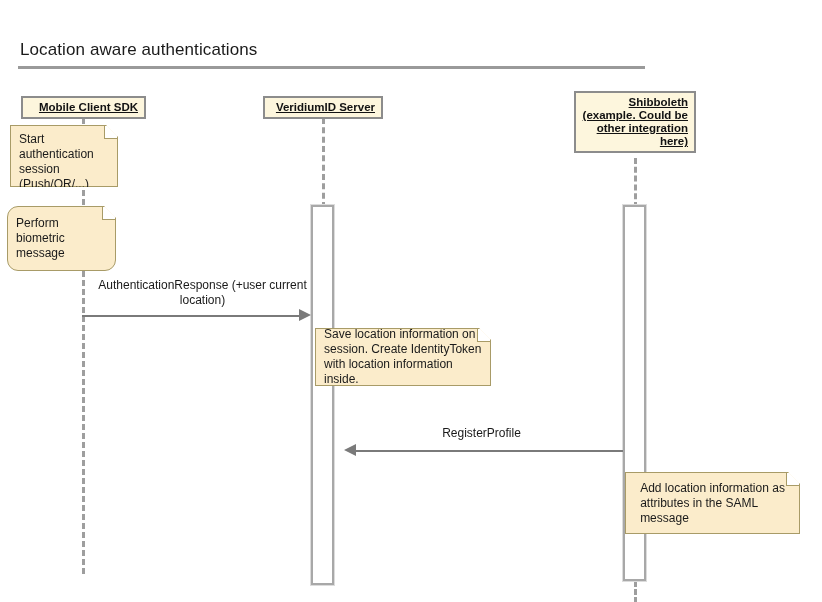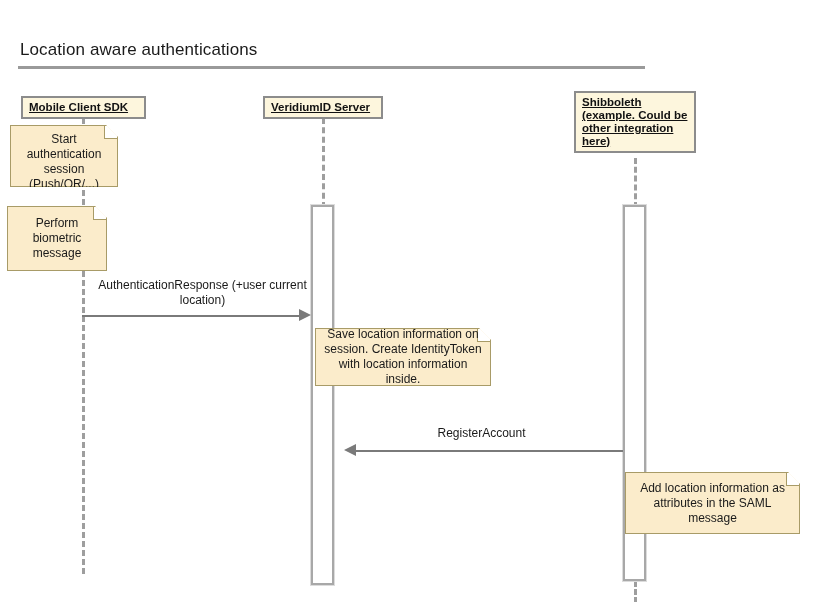--- a/index.html
+++ b/index.html
@@ -49,21 +49,21 @@
     width: 0;
     border-left: 3px dashed #9e9e9e;
   }
 
   
   .participant {
     position: absolute;
     box-sizing: border-box;
     background: #fdf6dd;
     border: 2px solid #8c8c8c;
-    text-align: left;
+    text-align: right;
     font-size: 11.5px;
     font-weight: bold;
     color: #111111;
     line-height: 13px;
     padding: 3px 6px 3px 6px;
     text-decoration: underline;
   }
   .participant .pline { display: block; white-space: nowrap; }
 
   
@@ -77,21 +77,21 @@
 
   
   .note {
     position: absolute;
     box-sizing: border-box;
     background: #fbeccb;
     border: 1px solid #a89b67;
     font-size: 12px;
     color: #1a1a1a;
     line-height: 15px;
-    text-align: center;
+    text-align: left;
     padding: 6px 8px 6px 8px;
     
     clip-path: polygon(0 0, calc(100% - 12px) 0, 100% 12px, 100% 100%, 0 100%);
   }
   .note-fold {
     position: absolute;
     top: 0;
     right: 0;
     width: 12px;
     height: 12px;
@@ -159,21 +159,21 @@
   <div class="note" style="left:10px; top:97px; width:108px; height:62px;">
     <div class="note-fold"></div>
     <div class="note-inner">
       <div>Start</div>
       <div>authentication</div>
       <div>session</div>
       <div>(Push/QR/...)</div>
     </div>
   </div>
 
-  <div class="note" style="left:7px; top:178px; width:100px; height:65px; display:flex; align-items:center; justify-content:center;">
+  <div class="note" style="left:7px; top:178px; width:109px; height:65px; display:flex; align-items:center; justify-content:center;border-radius:11px;">
     <div class="note-fold"></div>
     <div class="note-inner">
       <div>Perform biometric</div>
       <div>message</div>
     </div>
   </div>
 
   <div class="note" style="left:315px; top:300px; width:176px; height:58px; display:flex; align-items:center; justify-content:center;">
     <div class="note-fold"></div>
     <div class="note-inner">
@@ -194,18 +194,18 @@
 
   <div class="msg-label" style="left:85px; top:250px; width:235px;">
     <div>AuthenticationResponse (+user current</div>
     <div>location)</div>
   </div>
   <div class="msg-line" style="left:82px; top:287px; width:218px;"></div>
   <div class="arrow-right" style="left:299px; top:281px;"></div>
 
 
   <div class="msg-label" style="left:336px; top:398px; width:291px;">
-    <div>RegisterAccount</div>
+    <div>RegisterProfile</div>
   </div>
   <div class="msg-line" style="left:356px; top:422px; width:267px;"></div>
   <div class="arrow-left" style="left:344px; top:416px;"></div>
 
 </div>
 
 </body></html>

